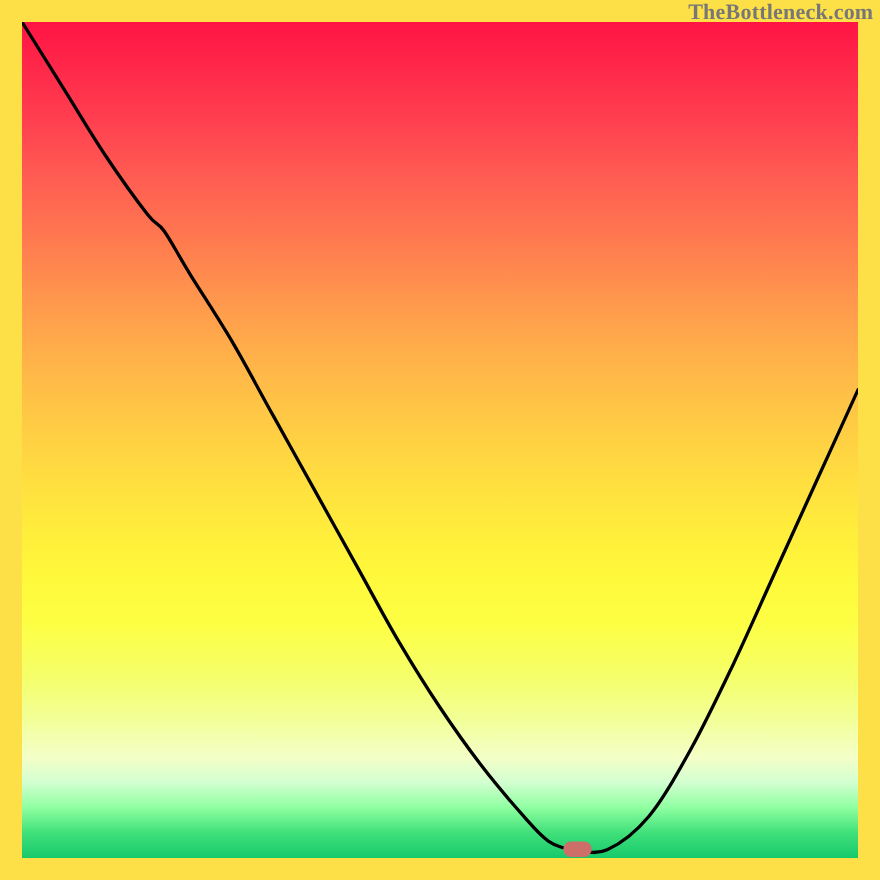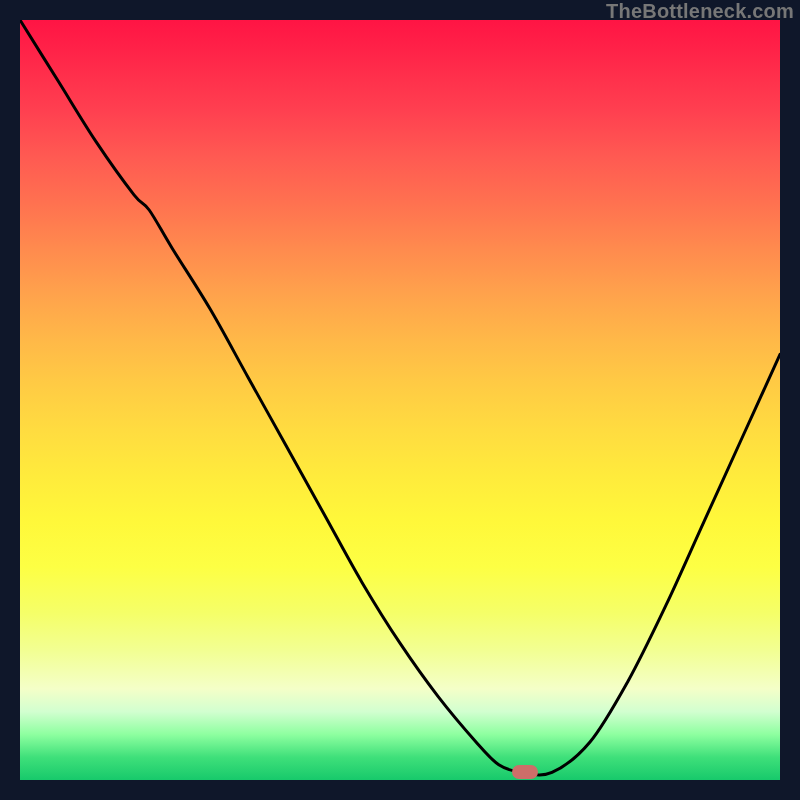--- a/index.html
+++ b/index.html
@@ -10,21 +10,22 @@
     background: #000;
     overflow: hidden;
     font-family: Arial, Helvetica, sans-serif;
   }
   .frame {
     position: absolute;
     left: 0;
     top: 0;
     width: 800px;
     height: 800px;
-    background: #0f172a;
+    background: #fde047;
+    font-family: Liberation Serif, serif;
   }
   .plot-area {
     position: absolute;
     left: 20px;
     top: 20px;
     width: 760px;
     height: 760px;
     
     background: linear-gradient(
       to bottom,

